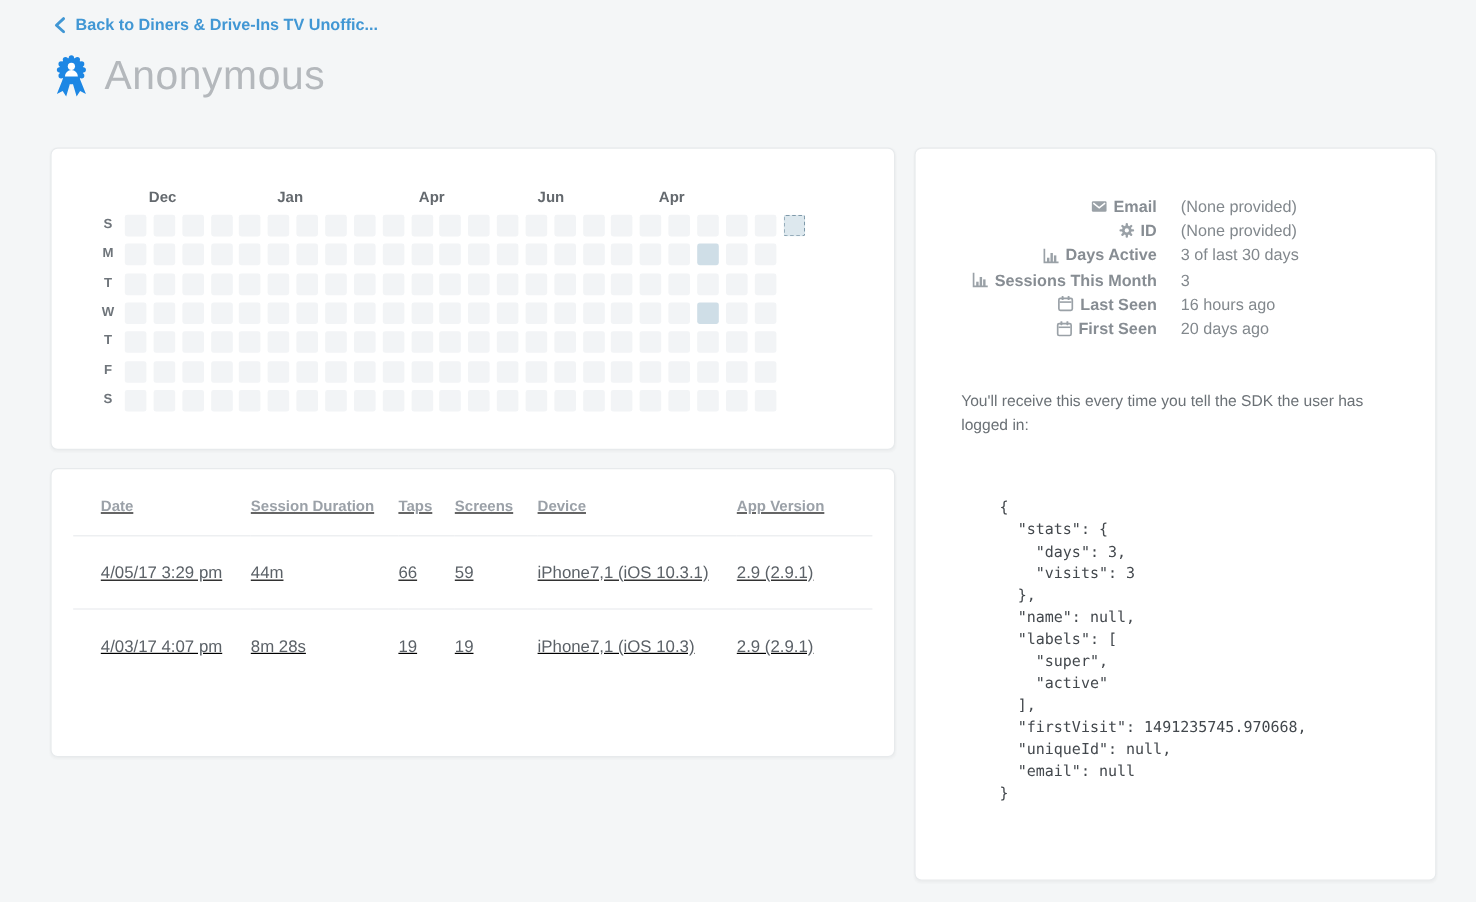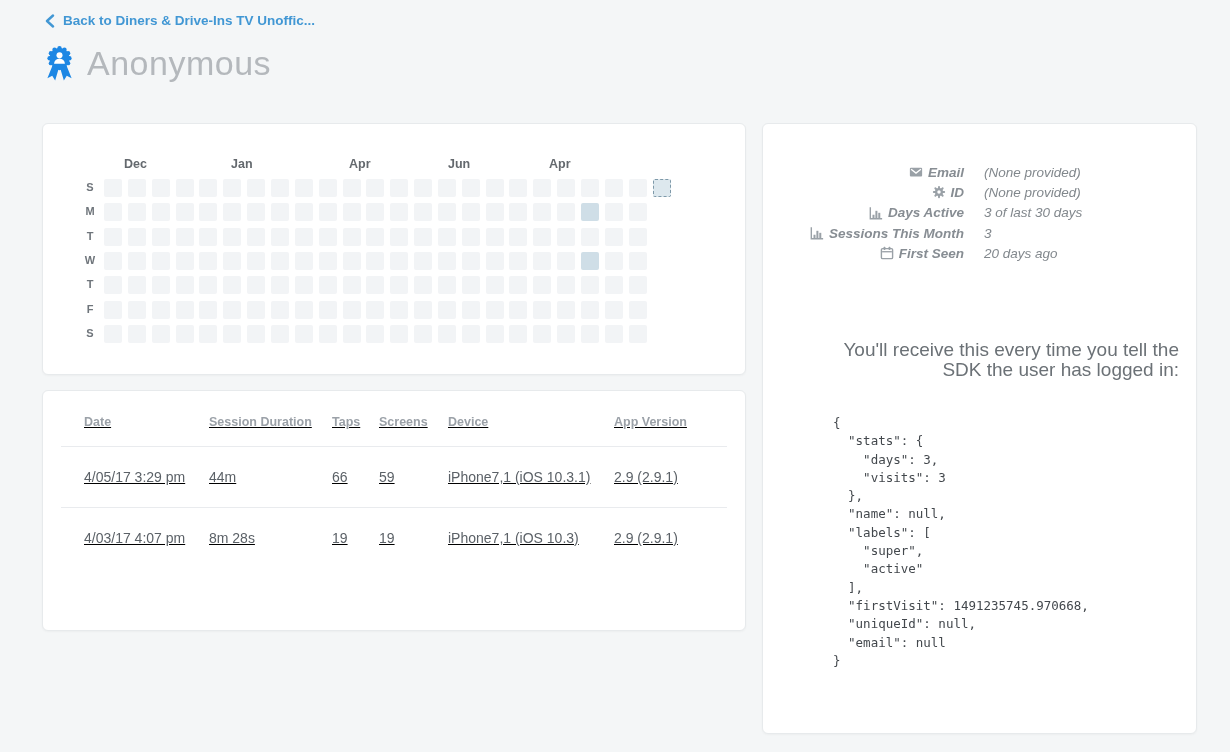--- a/index.html
+++ b/index.html
@@ -39,29 +39,29 @@
 
   
   .table-wrap{margin:0 18px;}
   table{width:100%;border-collapse:collapse;table-layout:fixed;text-decoration:underline;}
   th{text-align:left;font-size:12.5px;color:#9ba1a8;font-weight:700;padding:24px 0 17px 0;}
   td{font-size:14px;color:#5b6167;border-top:1px solid #e9ebee;height:60px;padding:0;}
   th:first-child,td:first-child{padding-left:23px;}
 
   
   .info-grid{position:absolute;left:0;top:38px;width:100%;}
-  .info-row{display:flex;align-items:center;height:20.3px;font-style:italic;}
+  .info-row{display:flex;align-items:center;height:20.3px;}
   .info-label{
     width:201px;display:flex;justify-content:flex-end;align-items:center;gap:5px;
     font-size:13.5px;font-weight:700;color:#878d93;
   }
   .info-value{margin-left:20px;font-size:13.5px;color:#82888d;}
   .field-icon{width:14px;height:14px;fill:#9aa1a7;flex:0 0 auto;}
-  .sdk-note{position:absolute;left:38px;top:200px;width:362px;margin:16px;
-    font-size:19px;line-height:20px;color:#6b7176;text-align:right;}
+  .sdk-note{position:absolute;left:38px;top:200px;width:362px;margin:0;
+    font-size:13px;line-height:20px;color:#6b7176;}
   .code{position:absolute;left:70px;top:290px;margin:0;
     font-family:"DejaVu Sans Mono","Liberation Mono",monospace;
     font-size:12.5px;line-height:18.3px;color:#43484d;white-space:pre;}
   .hidden-defs{position:absolute;width:0;height:0;overflow:hidden;}
 </style>
 </head>
 <body>
 
 <svg class="hidden-defs" aria-hidden="true">
   <defs>
@@ -384,20 +384,29 @@
           </svg>
           <span>Sessions This Month</span>
         </span>
         <span class="info-value">3</span>
       </div>
       <div class="info-row">
         <span class="info-label">
           <svg class="field-icon">
             <use href="#calendar-icon"></use>
           </svg>
+          <span>Last Seen</span>
+        </span>
+        <span class="info-value">16 hours ago</span>
+      </div>
+      <div class="info-row">
+        <span class="info-label">
+          <svg class="field-icon">
+            <use href="#calendar-icon"></use>
+          </svg>
           <span>First Seen</span>
         </span>
         <span class="info-value">20 days ago</span>
       </div>
     </div>
   <p class="sdk-note">You'll receive this every time you tell the SDK the user has logged in:</p>
   <pre class="code">{
   "stats": {
     "days": 3,
     "visits": 3

